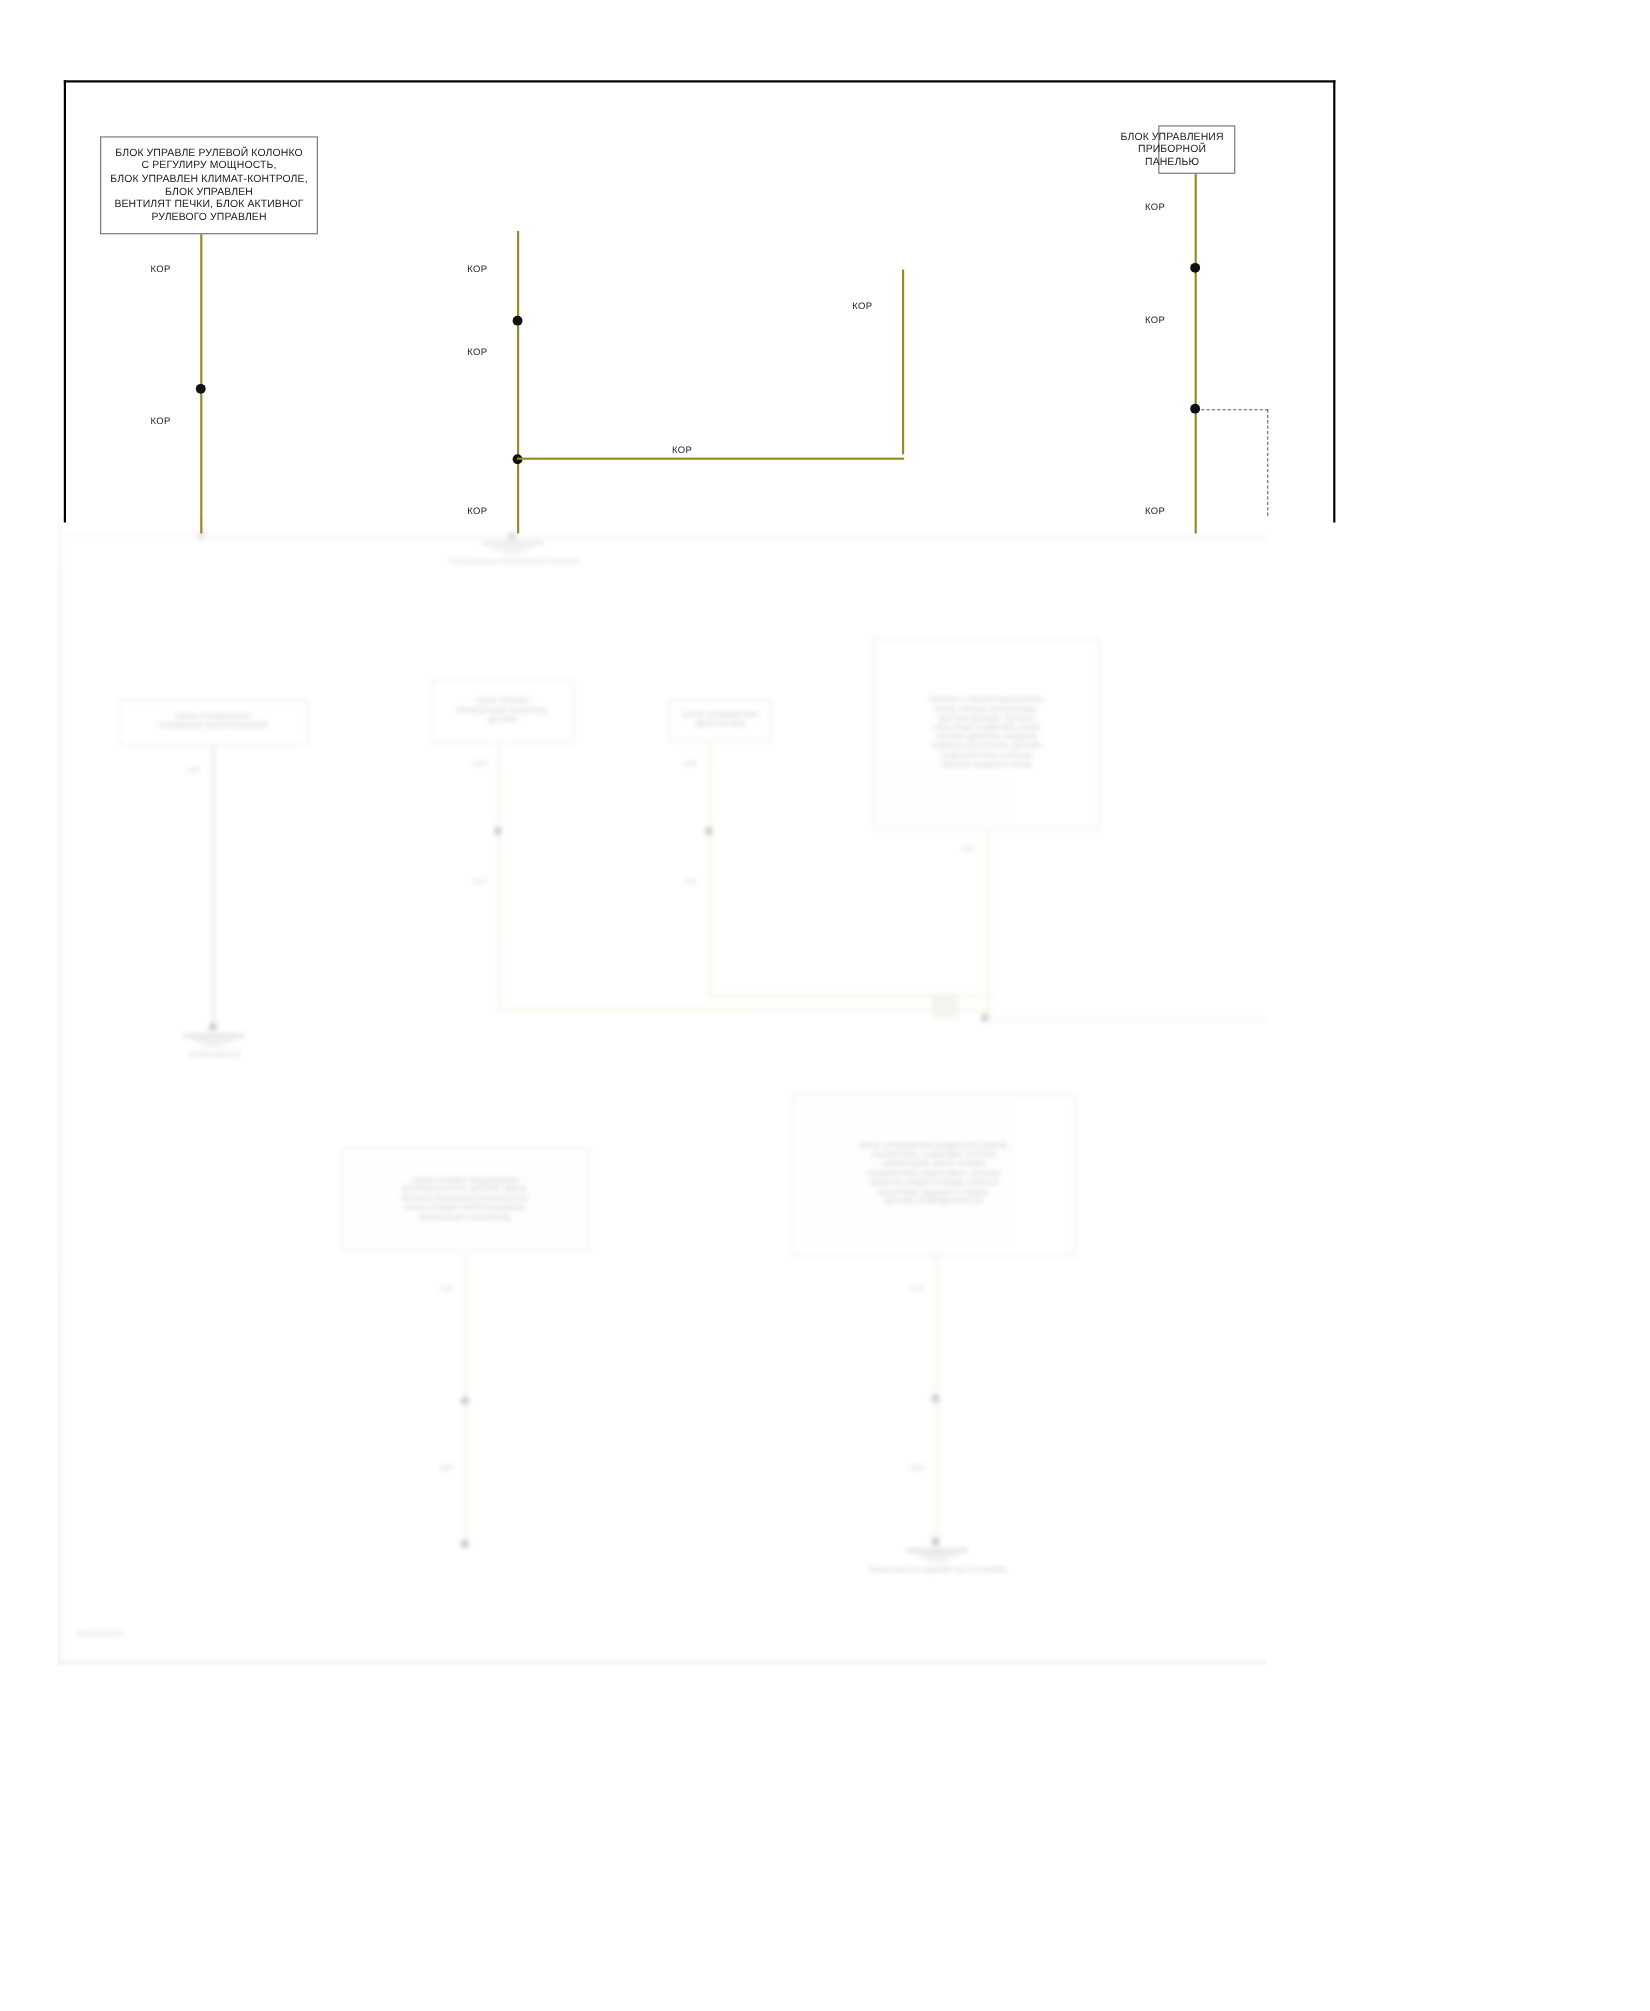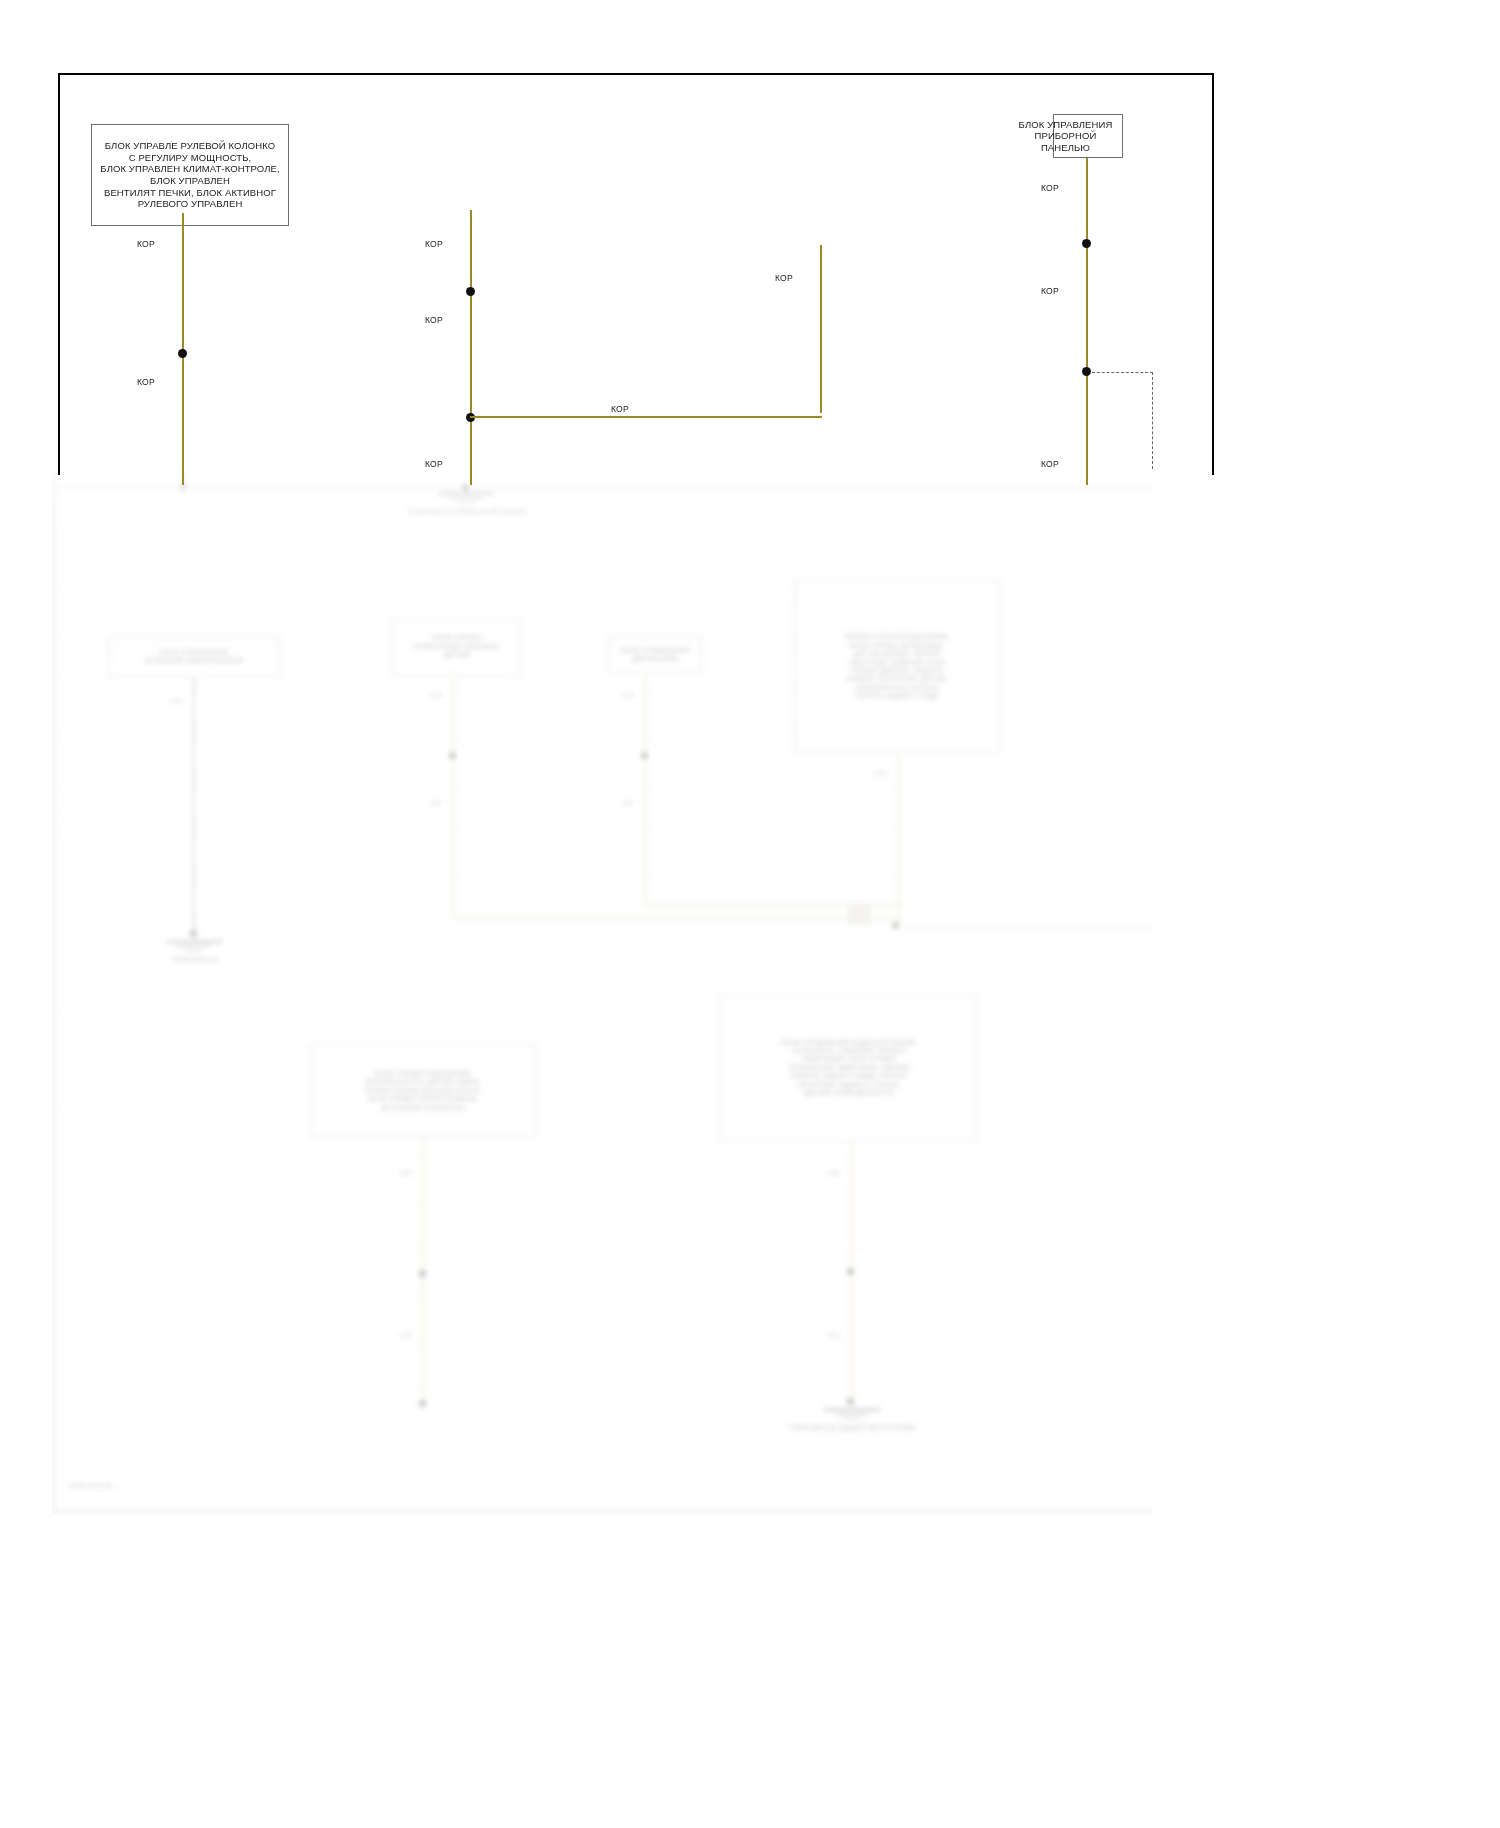--- a/index.html
+++ b/index.html
@@ -171,21 +171,21 @@
 
       <div class="footer-tag" style="left:18px;top:1012px;">WDS-0142-RU</div>
     </div>
   </div>
   <div id="blurfade"></div>
 
   <div id="sharp">
 
     <div class="frame" style="left:58px;top:73px;width:1152px;height:400px;border-bottom:none;"></div>
 
-    <div class="cbox" style="left:91px;top:124px;width:198px;height:102px;">
+    <div class="cbox" style="left:91px;top:124px;width:198px;height:89px;">
       <span class="txt">БЛОК УПРАВЛЕ РУЛЕВОЙ КОЛОНКО
 С РЕГУЛИРУ МОЩНОСТЬ,
 БЛОК УПРАВЛЕН КЛИМАТ-КОНТРОЛЕ,
 БЛОК УПРАВЛЕН
 ВЕНТИЛЯТ ПЕЧКИ, БЛОК АКТИВНОГ
 РУЛЕВОГО УПРАВЛЕН</span>
     </div>
     <div class="wire-v" style="left:182px;top:213px;height:272px;"></div>
     <div class="wlabel" style="left:120px;top:239px;width:52px;">КОР</div>
     <div class="node" style="left:178px;top:349px;"></div>

